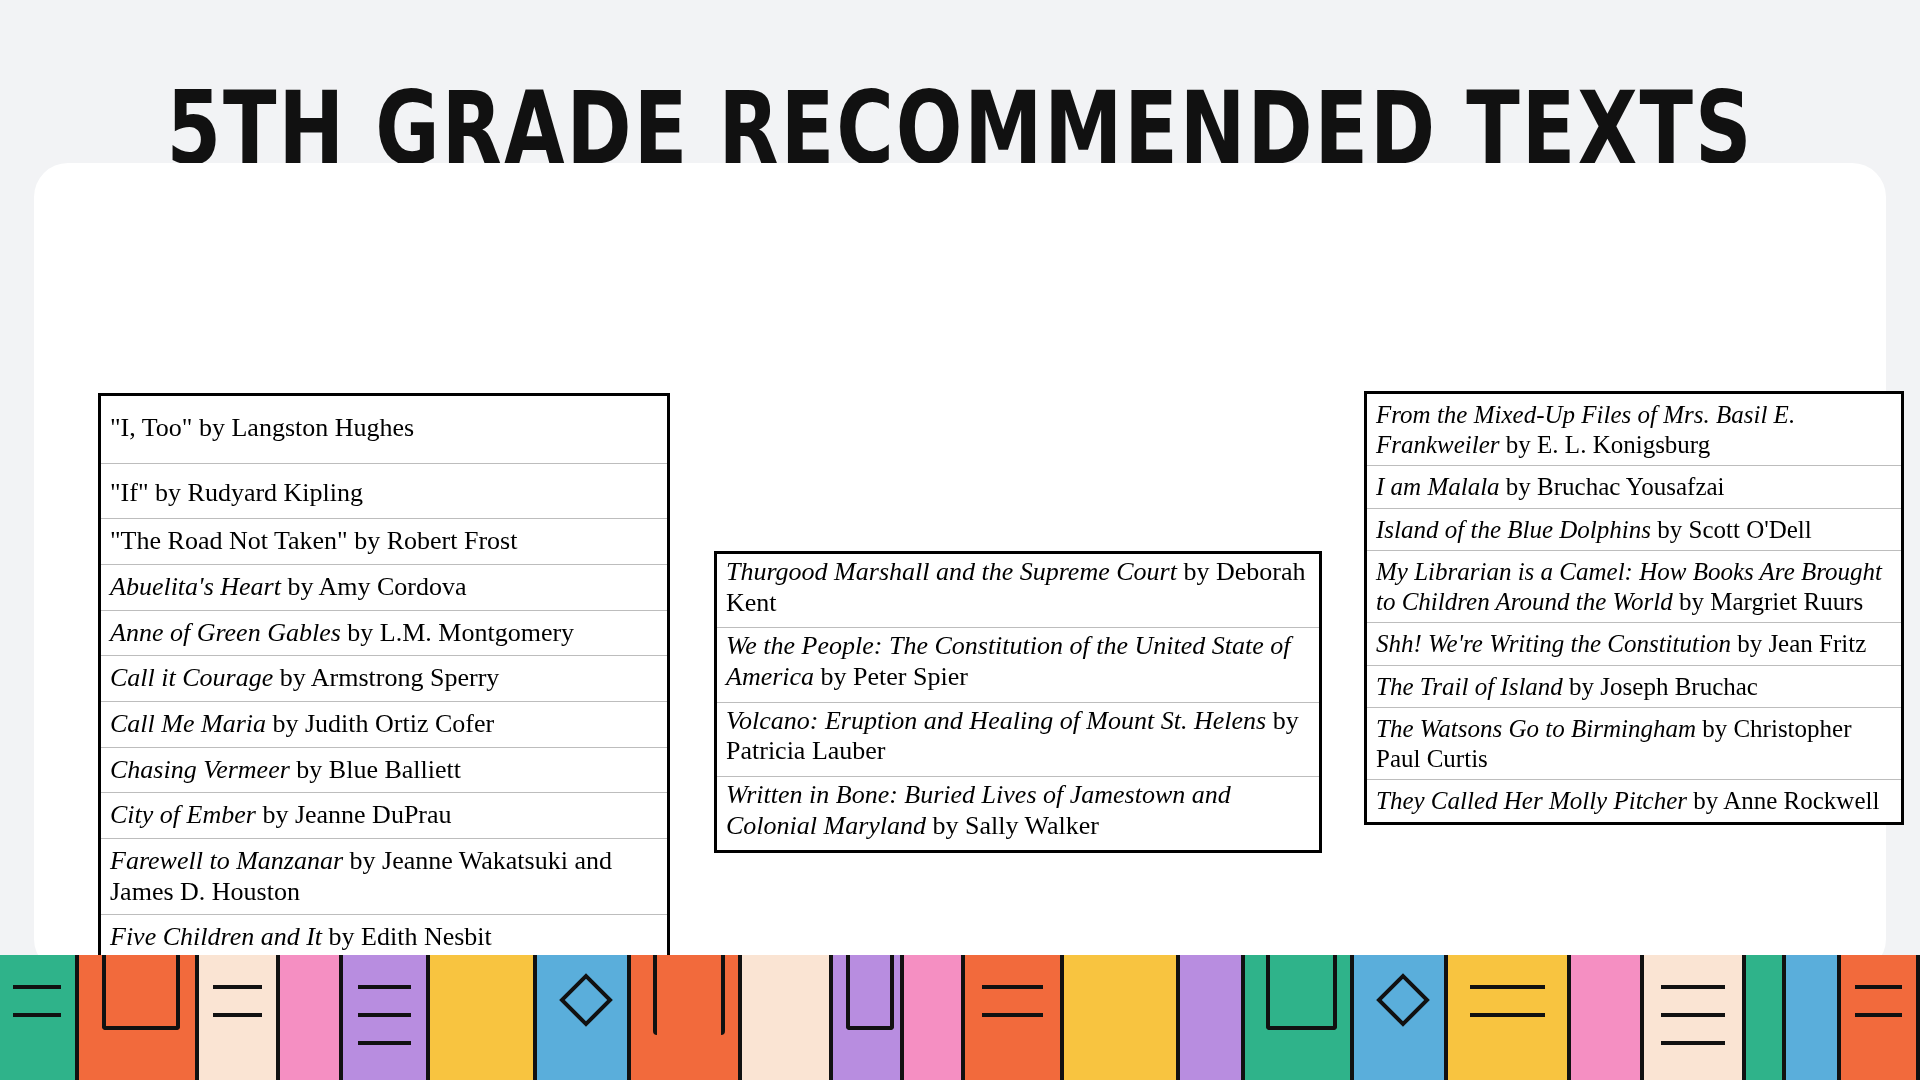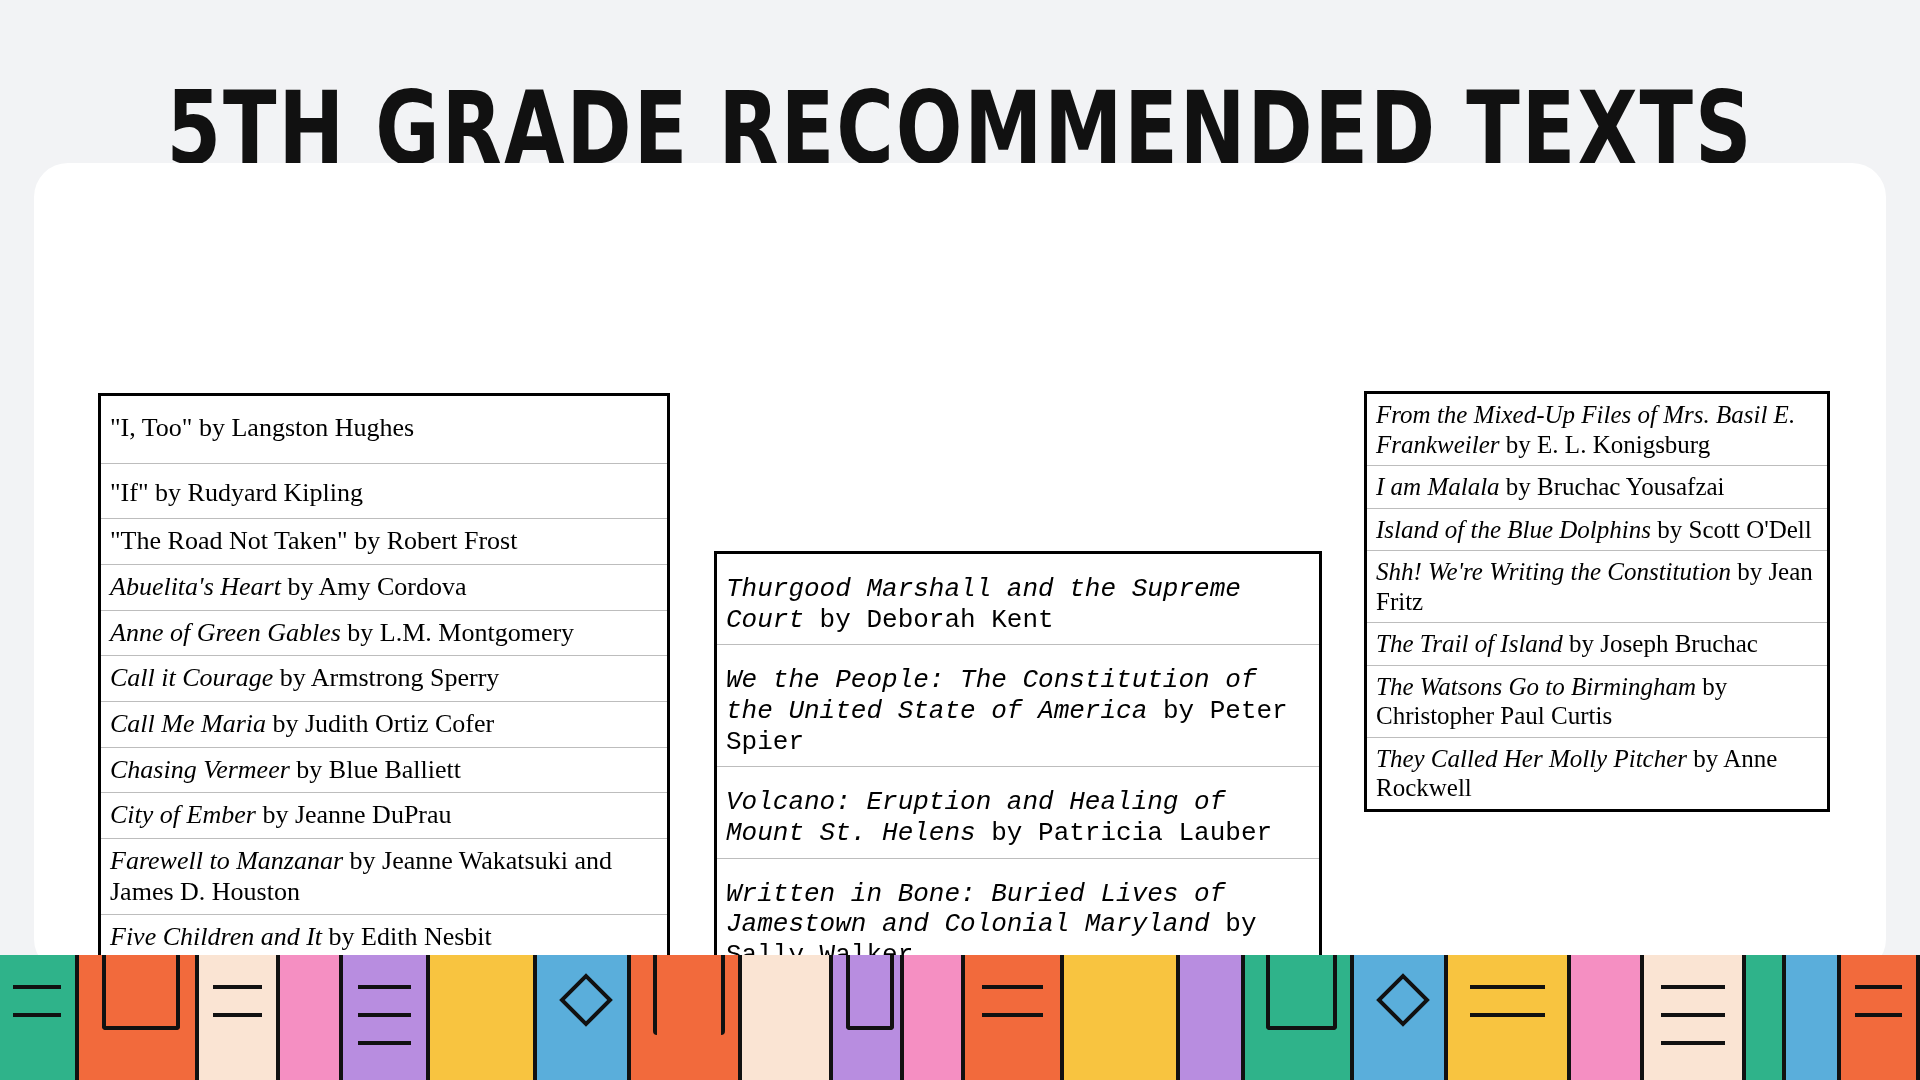--- a/index.html
+++ b/index.html
@@ -78,29 +78,28 @@
     padding-top: 14px;
     padding-bottom: 10px;
   }
 
   #box-middle {
     left: 680px;
     top: 388px;
     width: 608px;
   }
   #box-middle .row {
-    padding-top: 20px;
+    padding-top: 3px;
     padding-bottom: 9px;
-    font-family: Liberation Mono, monospace;
   }
 
   #box-right {
     left: 1330px;
     top: 228px;
-    width: 466px;
+    width: 540px;
   }
   #box-right .row {
     padding-top: 6px;
     padding-bottom: 6px;
     font-size: 25px;
   }
 
   
   .book-strip {
     position: absolute;
@@ -186,20 +185,21 @@
       <div class="row"><i>Thurgood Marshall and the Supreme Court</i><span> by Deborah Kent</span></div>
       <div class="row"><i>We the People: The Constitution of the United State of America</i><span> by Peter Spier</span></div>
       <div class="row"><i>Volcano: Eruption and Healing of Mount St. Helens</i><span> by Patricia Lauber</span></div>
       <div class="row"><i>Written in Bone: Buried Lives of Jamestown and Colonial Maryland</i><span> by Sally Walker</span></div>
     </div>
 
   <div class="list-box" id="box-right">
       <div class="row"><i>From the Mixed-Up Files of Mrs. Basil E. Frankweiler</i><span> by E. L. Konigsburg</span></div>
       <div class="row"><i>I am Malala</i><span> by Bruchac Yousafzai</span></div>
       <div class="row"><i>Island of the Blue Dolphins</i><span> by Scott O'Dell</span></div>
+      <div class="row"><i>My Librarian is a Camel: How Books Are Brought to Children Around the World</i><span> by Margriet Ruurs</span></div>
       <div class="row"><i>Shh! We're Writing the Constitution</i><span> by Jean Fritz</span></div>
       <div class="row"><i>The Trail of Island</i><span> by Joseph Bruchac</span></div>
       <div class="row"><i>The Watsons Go to Birmingham</i><span> by Christopher Paul Curtis</span></div>
       <div class="row"><i>They Called Her Molly Pitcher</i><span> by Anne Rockwell</span></div>
     </div>
 
 </div>
 
 <div class="book-strip">
     <div class="book" style="width: 80px; background: rgb(47, 179, 138);">

